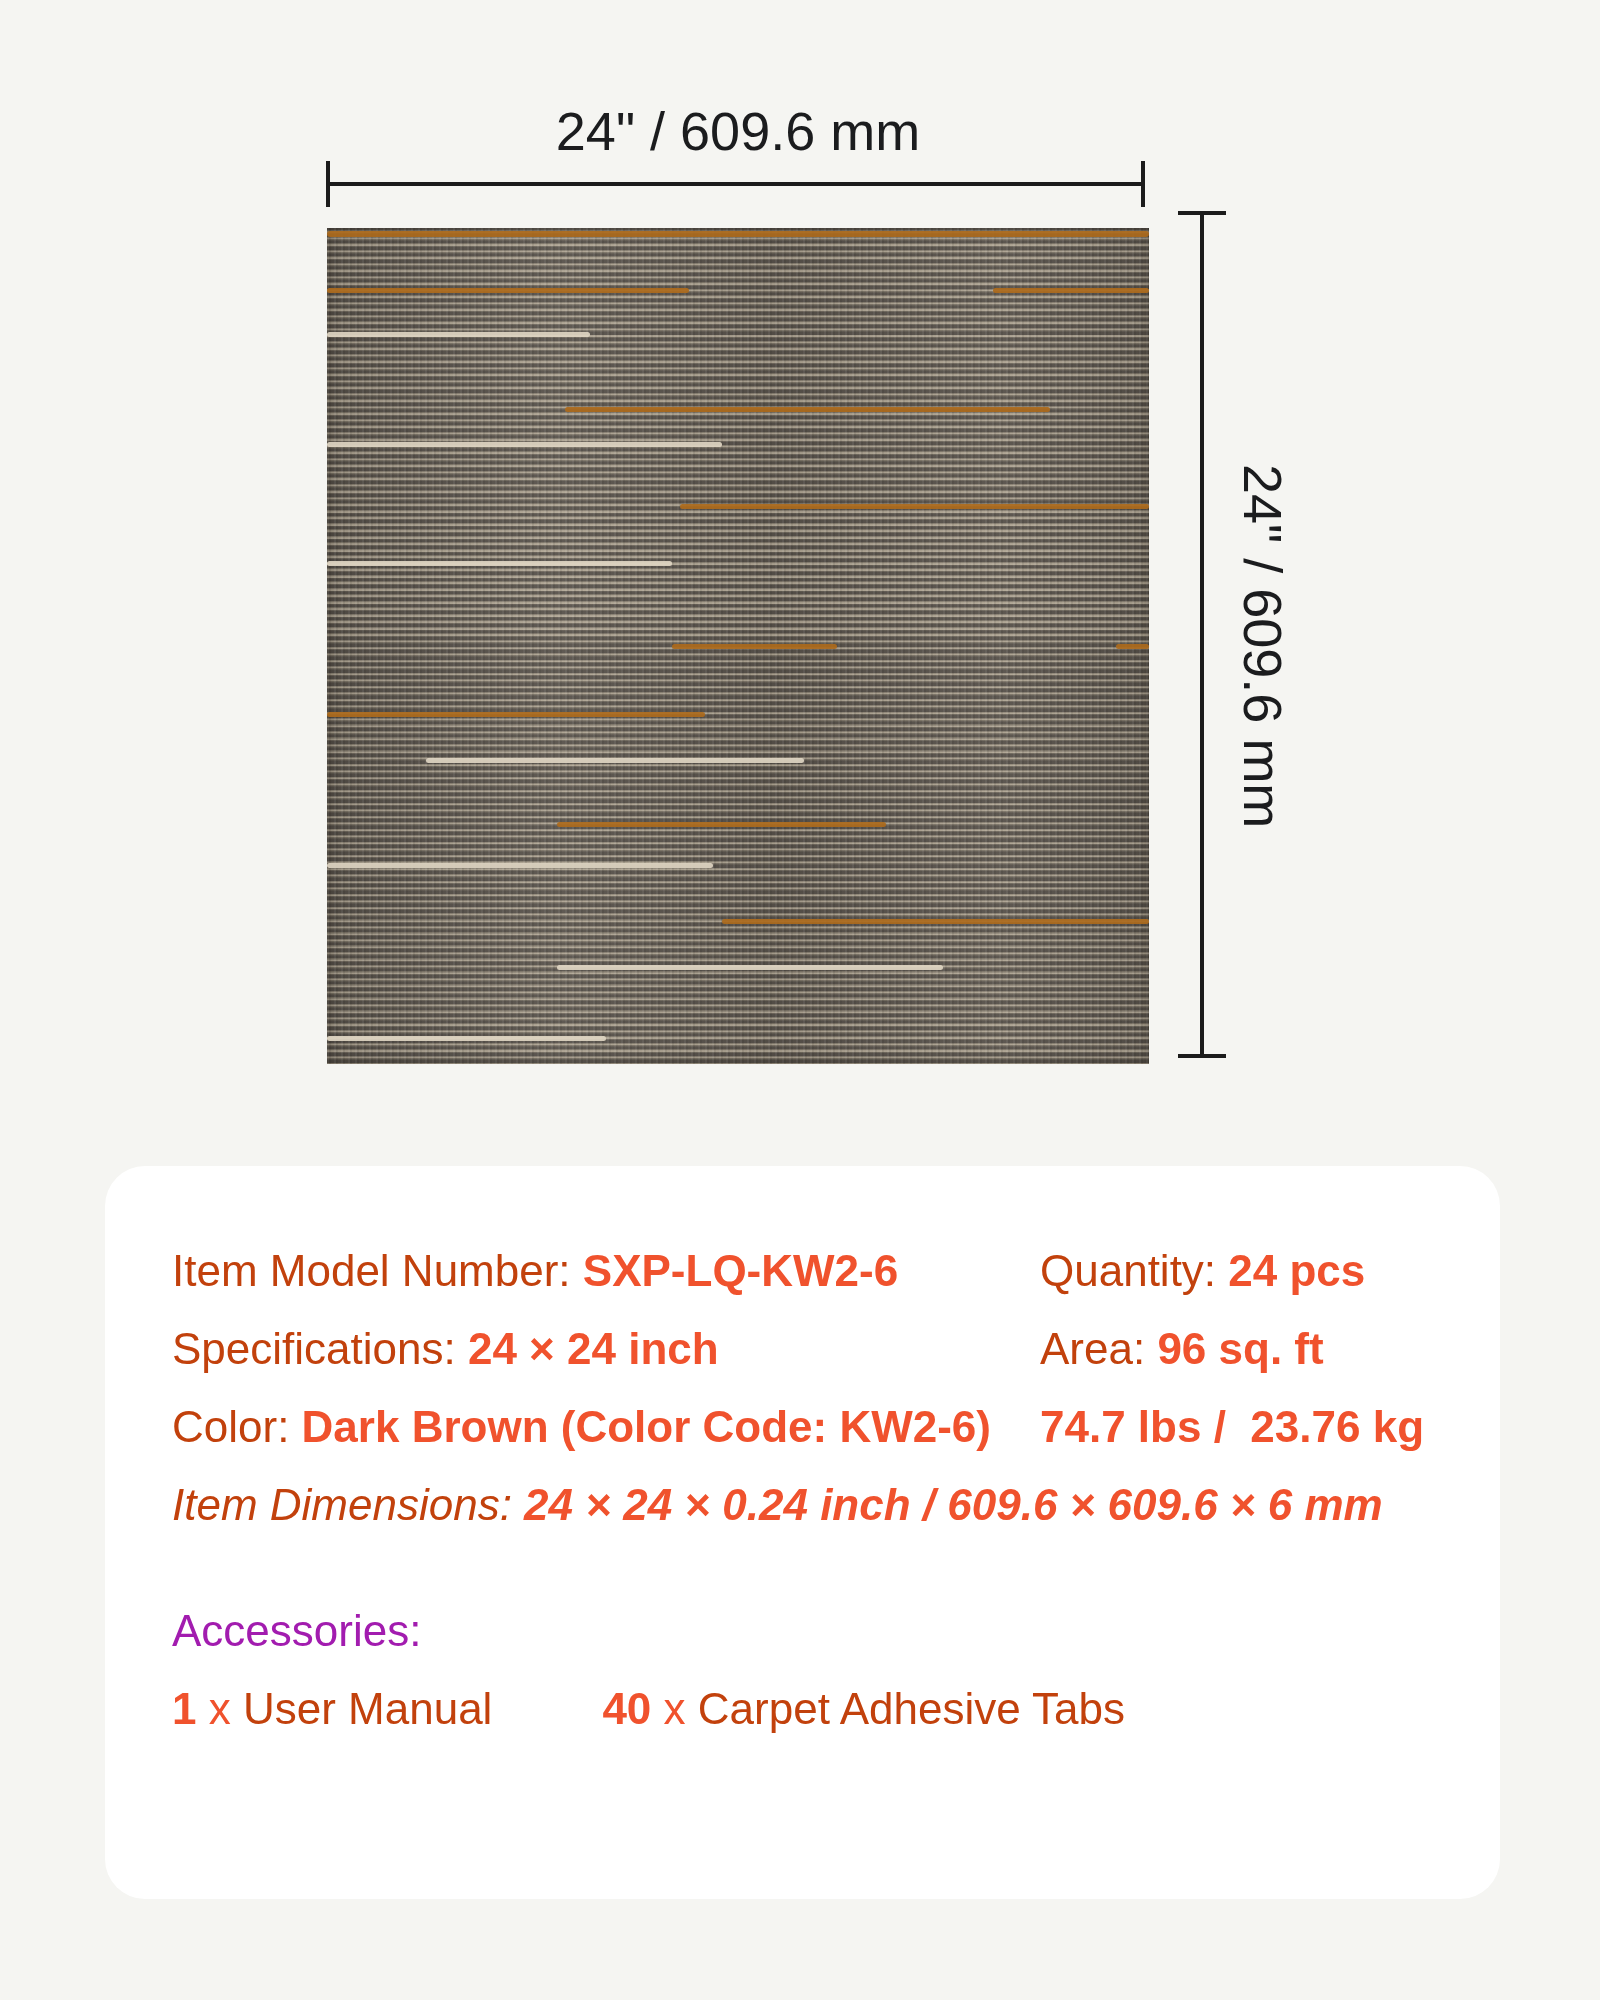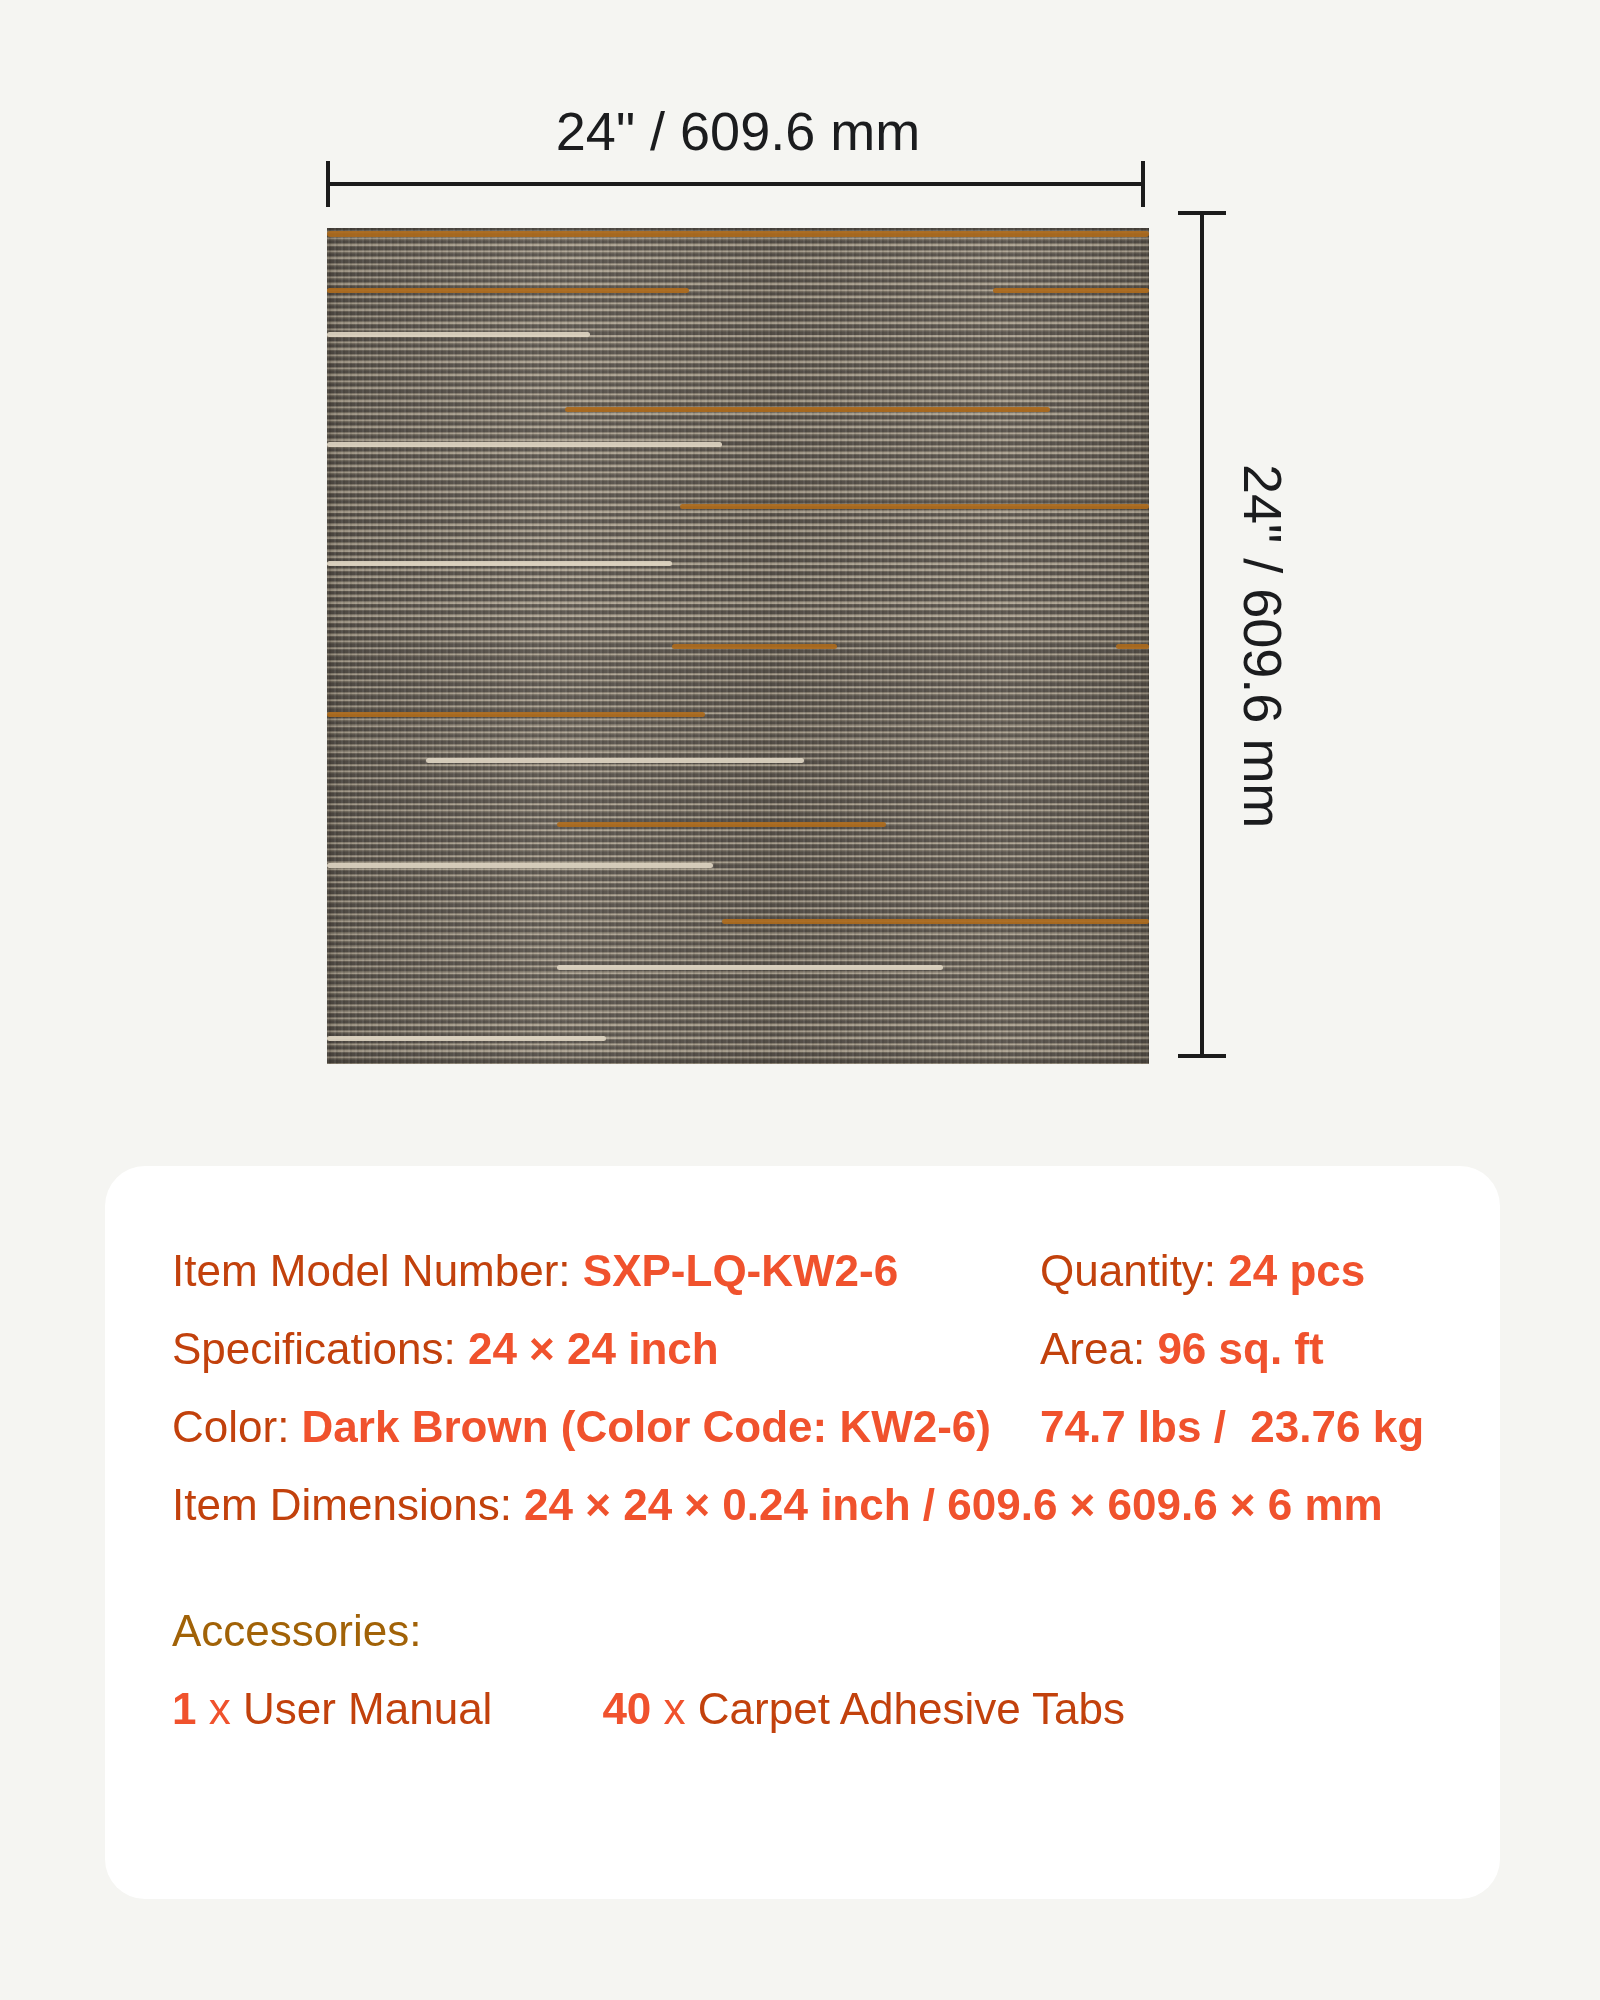--- a/index.html
+++ b/index.html
@@ -70,26 +70,26 @@
     background:#ffffff;border-radius:40px;
     box-sizing:border-box;
     padding:66px 40px 0 67px;
   }
   .spec-grid{
     display:grid;
     grid-template-columns:868px 1fr;
     font-size:44px;line-height:78px;color:#1a1b1e;
     white-space:nowrap;
   }
-  .full-row{grid-column:1 / -1;}
+  .full-row{grid-column:1 / -1;font-style:italic;}
   .val{color:var(--accent,#f0522d);font-weight:700;white-space:pre-wrap;}
   .lbl{color:#c2410c;font-weight:400;white-space:pre-wrap;}
   .acc-heading{
     margin-top:48px;
-    font-size:44px;line-height:78px;color:#a16207;
+    font-size:44px;line-height:78px;color:#a21caf;
   }
   .acc-line{
     font-size:44px;line-height:78px;color:#1a1b1e;white-space:nowrap;
   }
   .acc-item + .acc-item{margin-left:110px;text-align:center;}
   .acc-qty{color:var(--accent,#f0522d);font-weight:700;}
   .acc-x{color:var(--accent,#f0522d);font-weight:400;}
 </style>
 </head>
 <body>

